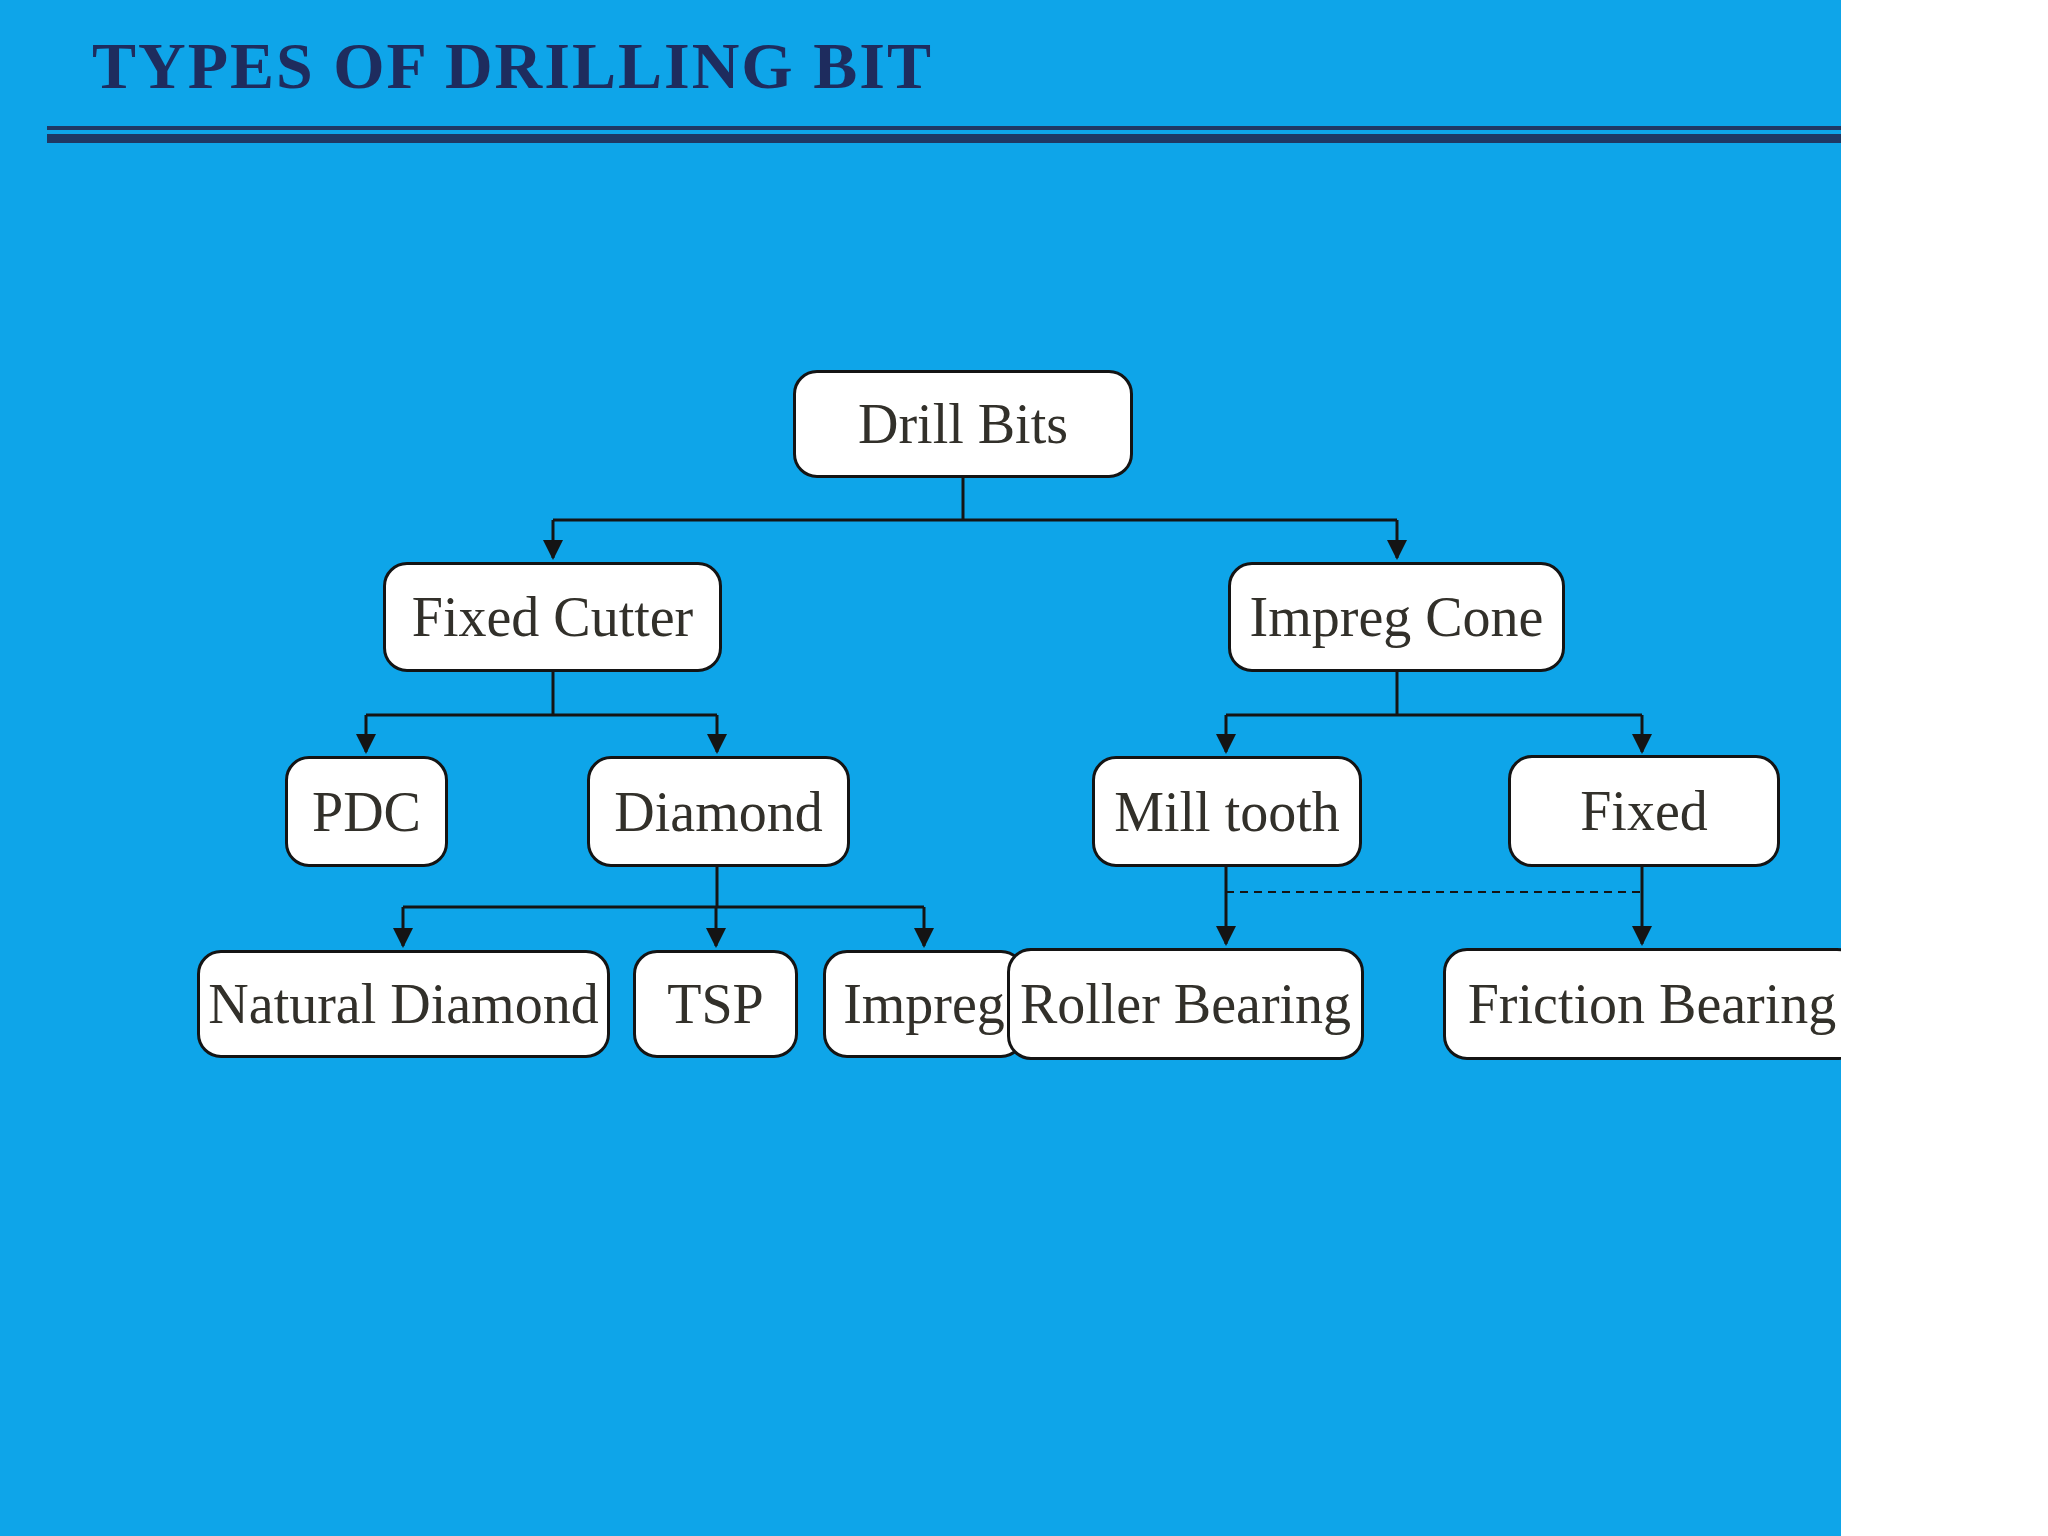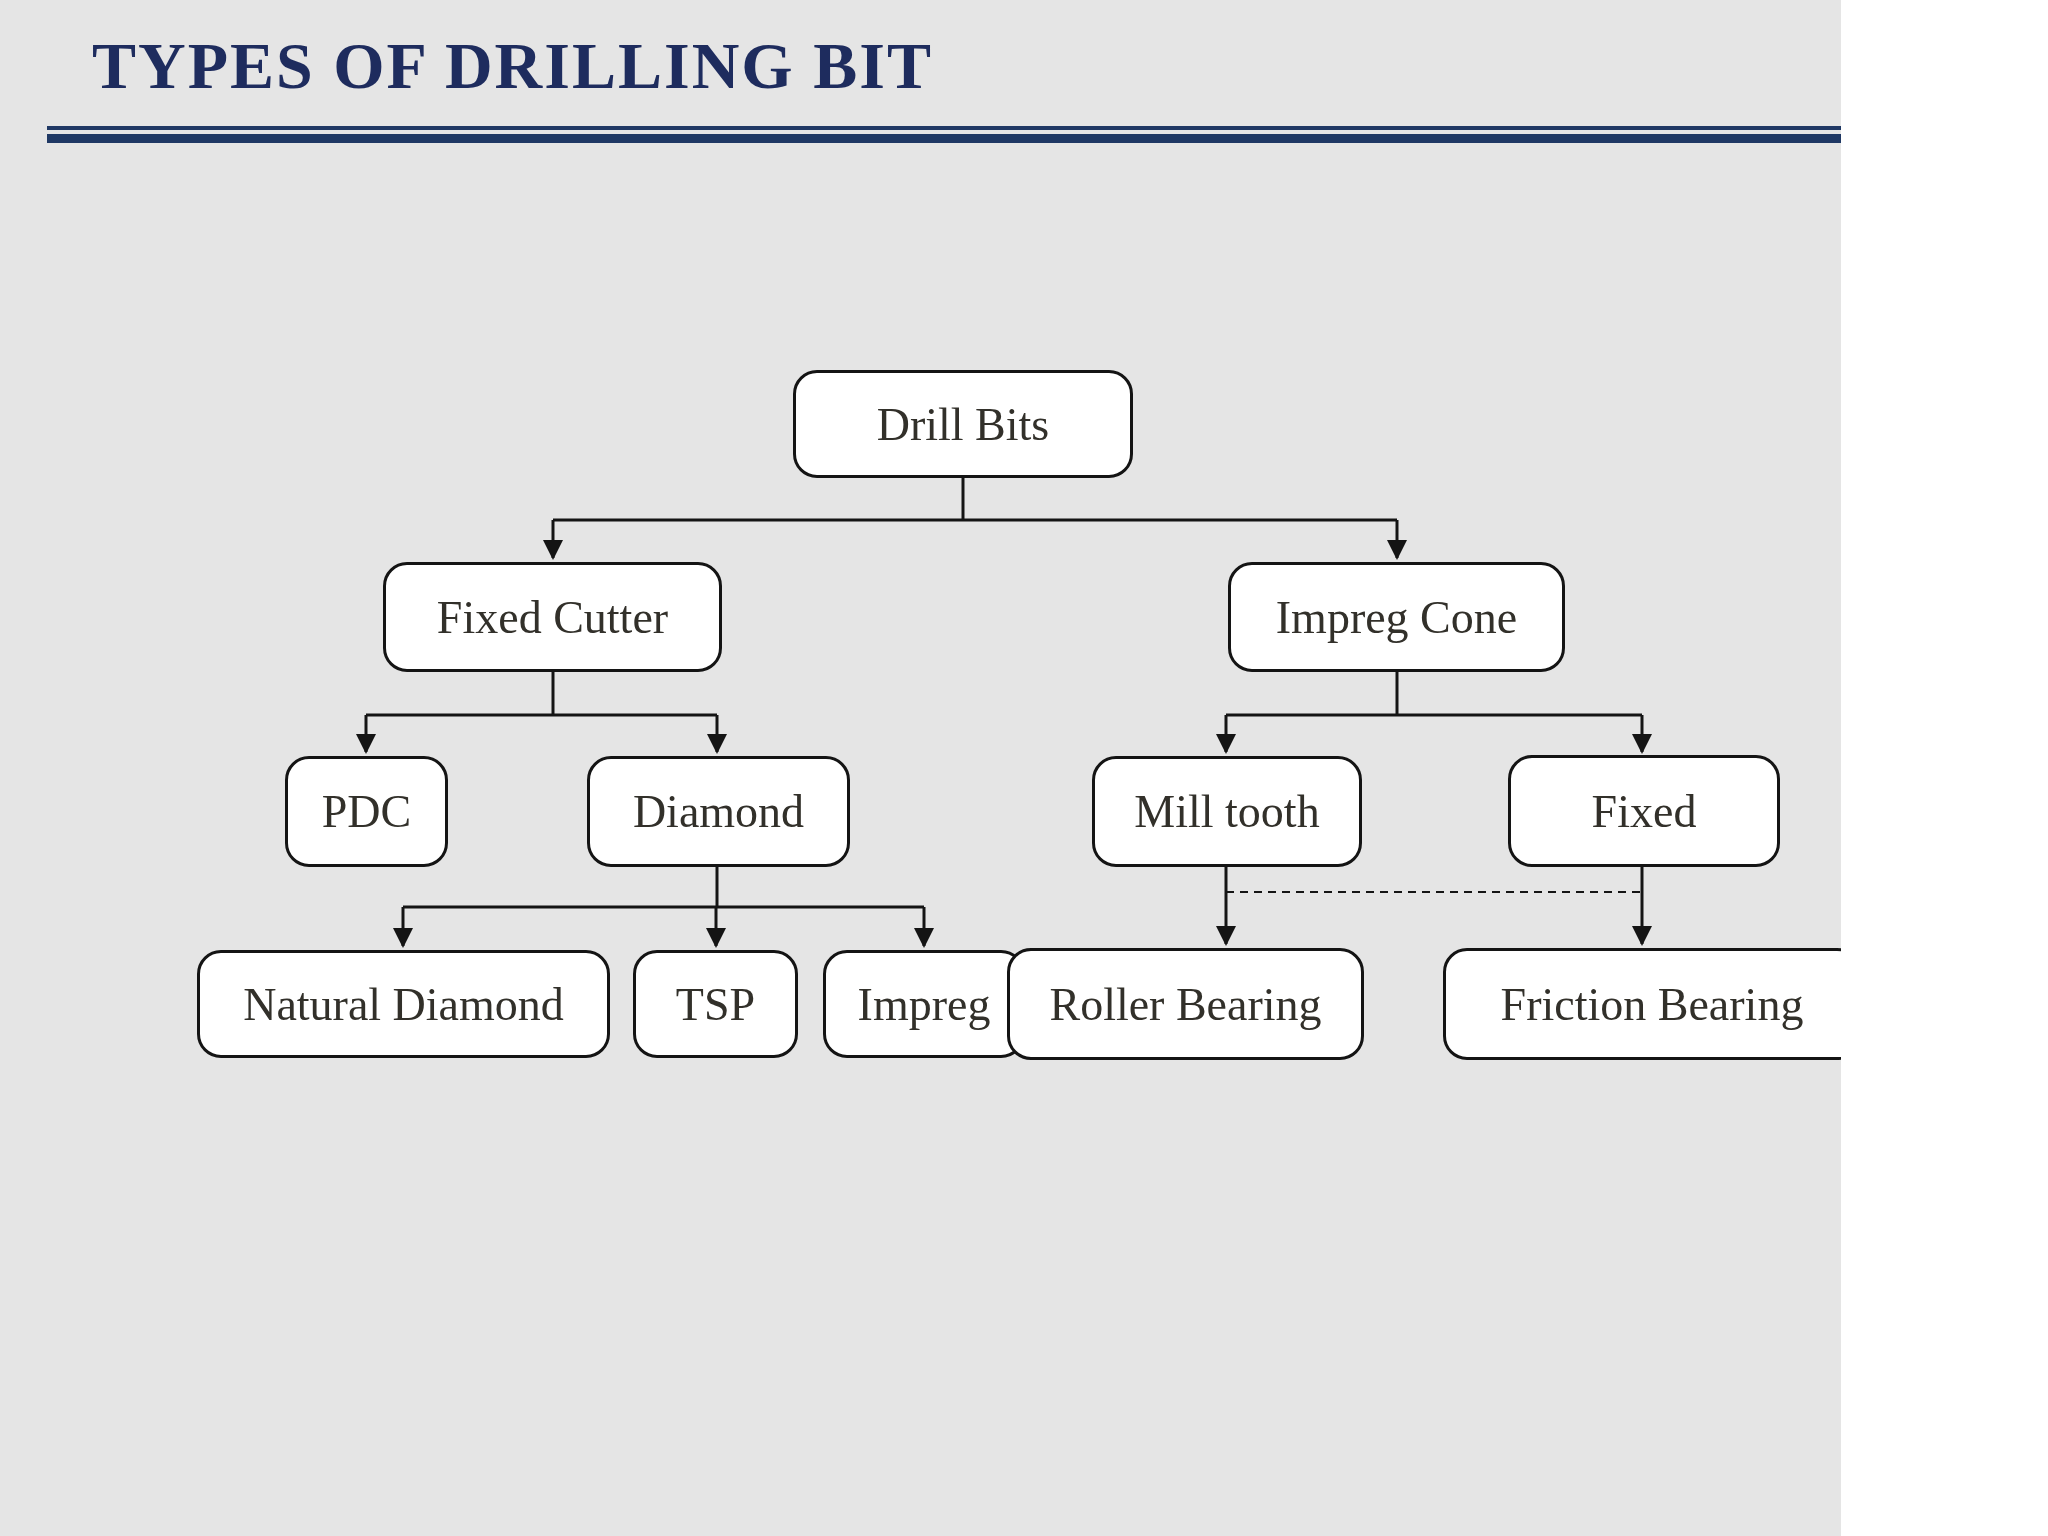--- a/index.html
+++ b/index.html
@@ -8,21 +8,21 @@
     --box-border: #141414;
     --box-text: #32302a;
     --connector: #141414;
   }
   * { margin:0; padding:0; box-sizing:border-box; }
   html,body { background:#ffffff; }
   #canvas {
     position:relative;
     width:1841px;
     height:1536px;
-    background:#e5e5e5;
+    background:#0ea5e9;
     overflow:hidden;
     font-family:"Liberation Serif","DejaVu Serif",serif;
   }
   .slide-title {
     position:absolute;
     left:92px;
     top:28px;
     font-size:66px;
     font-weight:bold;
     letter-spacing:2px;
@@ -65,21 +65,21 @@
   #connector-svg marker path { fill:var(--connector); }
   .node {
     position:absolute;
     display:flex;
     align-items:center;
     justify-content:center;
     background:#ffffff;
     border:3px solid var(--box-border);
     border-radius:24px;
     color:var(--box-text);
-    font-size:46px;
+    font-size:56px;
     white-space:nowrap;
   }
   #n-drill-bits       { left:793px;  top:370px; width:340px; height:108px; }
   #n-fixed-cutter     { left:383px;  top:562px; width:339px; height:110px;text-align:right; }
   #n-roller-cone      { left:1228px; top:562px; width:337px; height:110px; }
   #n-pdc              { left:285px;  top:756px; width:163px; height:111px; }
   #n-diamond          { left:587px;  top:756px; width:263px; height:111px; }
   #n-mill-tooth       { left:1092px; top:756px; width:270px; height:111px; }
   #n-insert           { left:1508px; top:755px; width:272px; height:112px; }
   #n-natural-diamond  { left:197px;  top:950px; width:413px; height:108px; }

